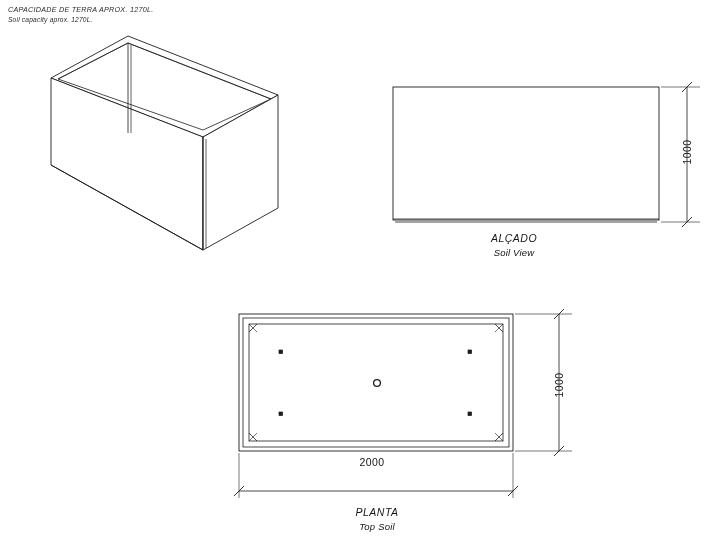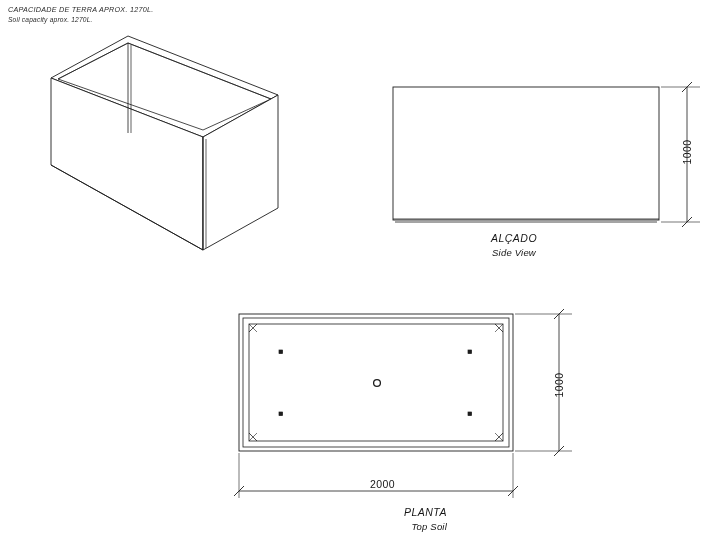--- a/index.html
+++ b/index.html
@@ -75,39 +75,39 @@
     display: block;
     font-size: 9.5px;
     font-style: italic;
     letter-spacing: 0.2px;
     color: #151515;
     margin-top: 1px;
   }
 
   #caption-modeling   { left: 52px;  top: 240px; width: 140px; }
   #caption-sideview   { left: 444px; top: 232px; width: 140px; }
-  #caption-topview    { left: 307px; top: 506px; width: 140px; text-align: right; }
+  #caption-topview    { left: 307px; top: 506px; width: 140px; }
 
   
   .dim-label {
     position: absolute;
     font-size: 10.5px;
     font-style: normal;
     letter-spacing: 0.4px;
     color: #151515;
     white-space: nowrap;
   }
   .dim-vertical {
     transform-origin: 50% 50%;
     transform: rotate(-90deg);
     text-align: center;
   }
   #dim-elev-height { left: 664px; top: 146px; width: 46px; }
   #dim-plan-depth  { left: 536px; top: 379px; width: 46px; }
-  #dim-plan-width  { left: 349px; top: 478px; width: 46px; text-align: right; }
+  #dim-plan-width  { left: 349px; top: 456px; width: 46px; text-align: center; }
 </style>
 </head>
 <body>
 
 <div id="sheet">
 
   <svg id="drawing-svg" viewBox="0 0 721 543">
     <g fill="none" stroke="#1d1d1d" stroke-width="0.9" stroke-linejoin="miter" stroke-linecap="butt">
 
       <g>
@@ -191,21 +191,21 @@
   </svg>
 
   <div class="note-block">
     <span class="note-line-1">CAPACIDADE DE TERRA APROX. 1270L.</span>
     <span class="note-line-2">Soil capacity aprox. 1270L.</span>
   </div>
 
 
   <div class="view-caption" id="caption-sideview">
     <span class="cap-pt">ALÇADO</span>
-    <span class="cap-en">Side View</span>
+    <span class="cap-en">Soil View</span>
   </div>
 
   <div class="view-caption" id="caption-topview">
     <span class="cap-pt">PLANTA</span>
     <span class="cap-en">Top Soil</span>
   </div>
 
   <div class="dim-label dim-vertical" id="dim-elev-height">1000</div>
 
   <div class="dim-label dim-vertical" id="dim-plan-depth">1000</div>

